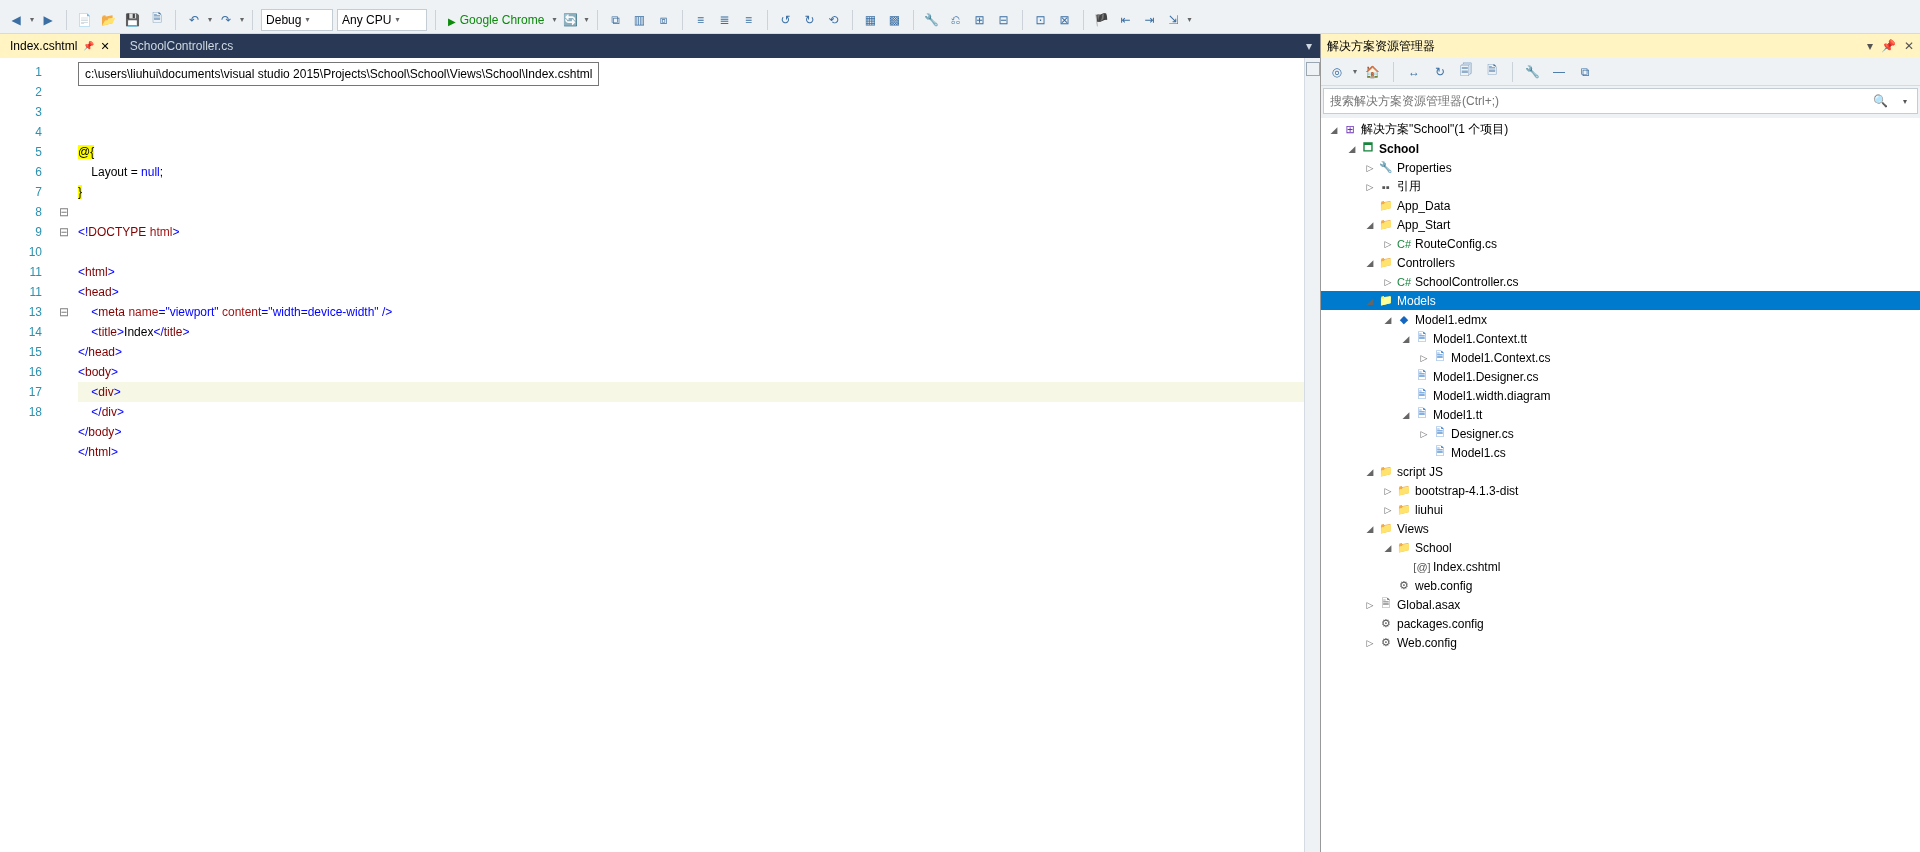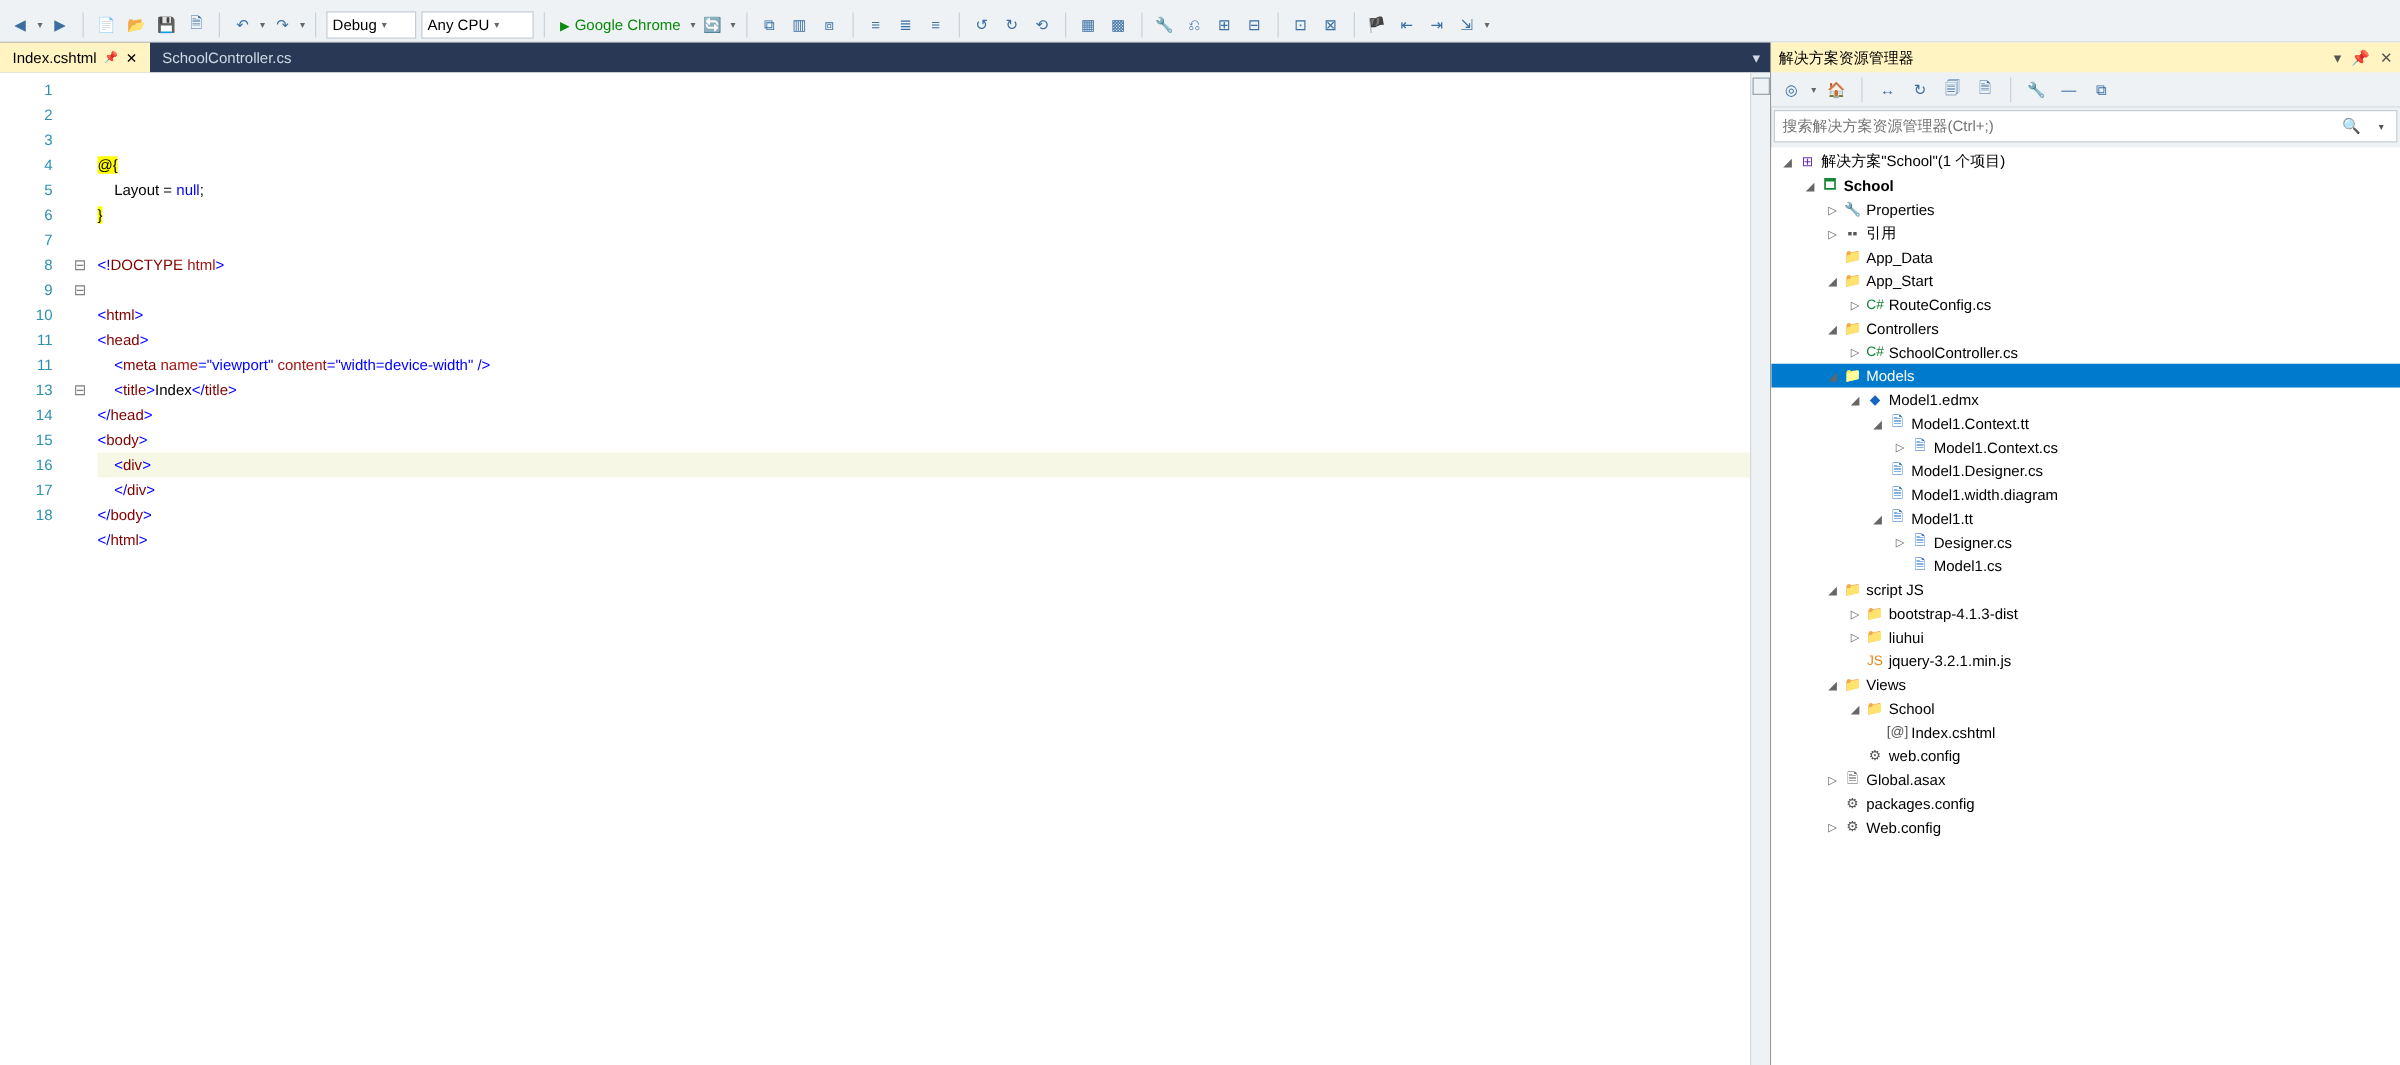--- a/index.html
+++ b/index.html
@@ -13,21 +13,21 @@
 .tb-btn { width: 20px; height: 20px; display: flex; align-items: center; justify-content: center; color: #3b6fa3; cursor: pointer; border-radius: 2px; }
 .dd { display: flex; align-items: center; border: 1px solid #c4ccd4; background: #fff; height: 22px; padding: 0 4px; gap: 4px; cursor: pointer; }
 .dd .arrow { font-size: 8px; color: #666; }
 .tb-text { padding: 0 4px; cursor: pointer; }
 .tb-text.play { color: #0b8a0b; display: flex; align-items: flex-end; gap: 4px; }
 .tb-text.play::before { content: "▶"; font-size: 10px; }
 
 
 .main { flex: 1; display: flex; min-height: 0; }
 .editor-pane { flex: 1; min-width: 0; display: flex; flex-direction: column; background: #fff; }
-.sol-pane { width: 504px; display: flex; flex-direction: column; border-left: 1px solid #999; }
+.sol-pane { width: 600px; display: flex; flex-direction: column; border-left: 1px solid #999; }
 
 
 .doc-tabs { display: flex; background: #293955; height: 24px; align-items: stretch; }
 .doc-tab { display: flex; align-items: center; gap: 6px; padding: 0 10px; color: #cfd8e3; cursor: pointer; font-size: 12px; }
 .doc-tab.active { background: #fff4c2; color: #000; }
 .doc-tab .pin { font-size: 9px; }
 .doc-tab .x { font-size: 11px; cursor: pointer; }
 .doc-tabs .spacer { flex: 1; }
 .doc-tabs .tab-btn { width: 22px; display: flex; align-items: center; justify-content: center; color: #cfd8e3; cursor: pointer; }
 
@@ -203,20 +203,21 @@
           <div></div>
           <div></div>
           <div style="cursor: pointer;">⊟</div>
           <div></div>
           <div></div>
           <div></div>
           <div></div>
           <div></div>
         </div>
       <div class="code" id="code">
+        <div class="tooltip-path">c:\users\liuhui\documents\visual studio 2015\Projects\School\School\Views\School\Index.cshtml</div>
       <div class="row">&nbsp;</div><div class="row"><span class="cc-bgyel cc-black">@{</span></div><div class="row">    Layout = <span class="cc-blue">null</span>;</div><div class="row"><span class="cc-bgyel cc-black">}</span></div><div class="row">&nbsp;</div><div class="row"><span class="cc-blue">&lt;!</span><span class="cc-brown">DOCTYPE</span> <span class="cc-red">html</span><span class="cc-blue">&gt;</span></div><div class="row">&nbsp;</div><div class="row"><span class="cc-blue">&lt;</span><span class="cc-brown">html</span><span class="cc-blue">&gt;</span></div><div class="row"><span class="cc-blue">&lt;</span><span class="cc-brown">head</span><span class="cc-blue">&gt;</span></div><div class="row">    <span class="cc-blue">&lt;</span><span class="cc-brown">meta</span> <span class="cc-red">name</span><span class="cc-blue">="viewport"</span> <span class="cc-red">content</span><span class="cc-blue">="width=device-width" /&gt;</span></div><div class="row">    <span class="cc-blue">&lt;</span><span class="cc-brown">title</span><span class="cc-blue">&gt;</span>Index<span class="cc-blue">&lt;/</span><span class="cc-brown">title</span><span class="cc-blue">&gt;</span></div><div class="row"><span class="cc-blue">&lt;/</span><span class="cc-brown">head</span><span class="cc-blue">&gt;</span></div><div class="row"><span class="cc-blue">&lt;</span><span class="cc-brown">body</span><span class="cc-blue">&gt;</span></div><div class="row hl-row">    <span class="cc-blue">&lt;</span><span class="cc-brown">div</span><span class="cc-blue">&gt;</span></div><div class="row">    <span class="cc-blue">&lt;/</span><span class="cc-brown">div</span><span class="cc-blue">&gt;</span></div><div class="row"><span class="cc-blue">&lt;/</span><span class="cc-brown">body</span><span class="cc-blue">&gt;</span></div><div class="row"><span class="cc-blue">&lt;/</span><span class="cc-brown">html</span><span class="cc-blue">&gt;</span></div><div class="row">&nbsp;</div></div>
       <div class="editor-scroll">
         <div class="split-handle"></div>
       </div>
     </div>
   </div>
 
   <div class="sol-pane">
     <div class="sol-title">
       <span class="t">解决方案资源管理器</span>
@@ -342,25 +343,20 @@
         <div class="node" style="padding-left: 60px;">
           <span class="tw">▷</span>
           <span class="ic ic-folder">📁</span>
           <span class="lbl">bootstrap-4.1.3-dist</span>
         </div>
         <div class="node" style="padding-left: 60px;">
           <span class="tw">▷</span>
           <span class="ic ic-folder">📁</span>
           <span class="lbl">liuhui</span>
         </div>
-        <div class="node" style="padding-left: 60px;">
-          <span class="tw"></span>
-          <span class="ic ic-js">JS</span>
-          <span class="lbl">jquery-3.2.1.min.js</span>
-        </div>
         <div class="node" style="padding-left: 42px;">
           <span class="tw">◢</span>
           <span class="ic ic-folder">📁</span>
           <span class="lbl">Views</span>
         </div>
         <div class="node" style="padding-left: 60px;">
           <span class="tw">◢</span>
           <span class="ic ic-folder">📁</span>
           <span class="lbl">School</span>
         </div>

